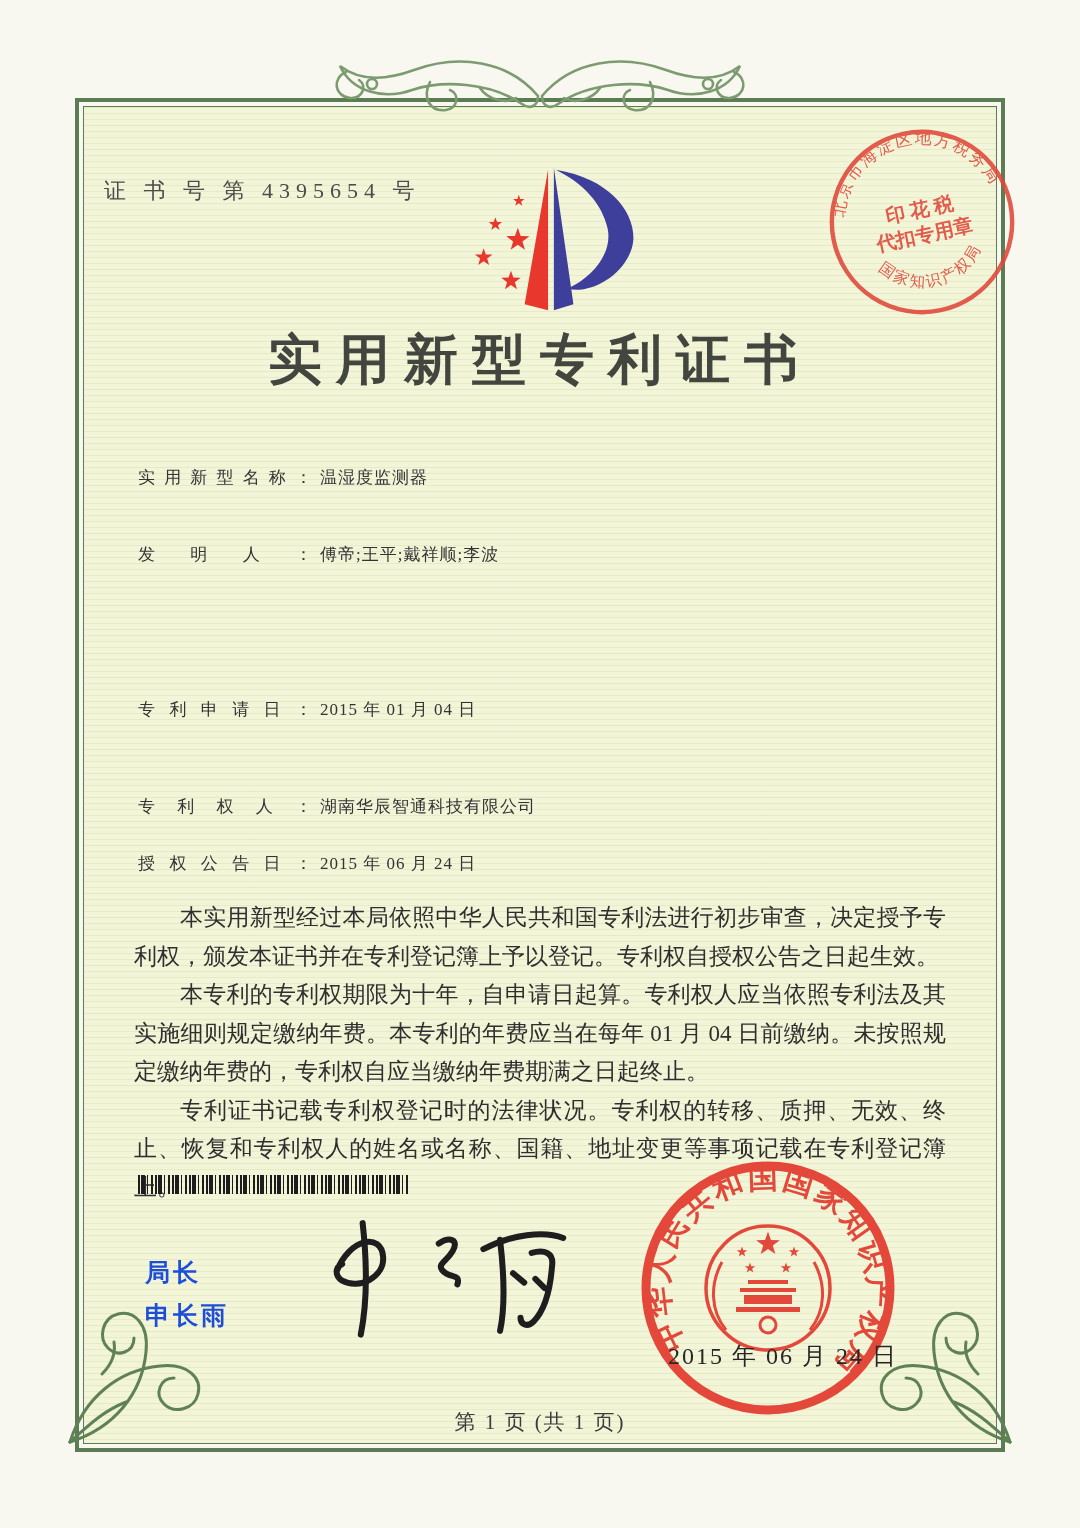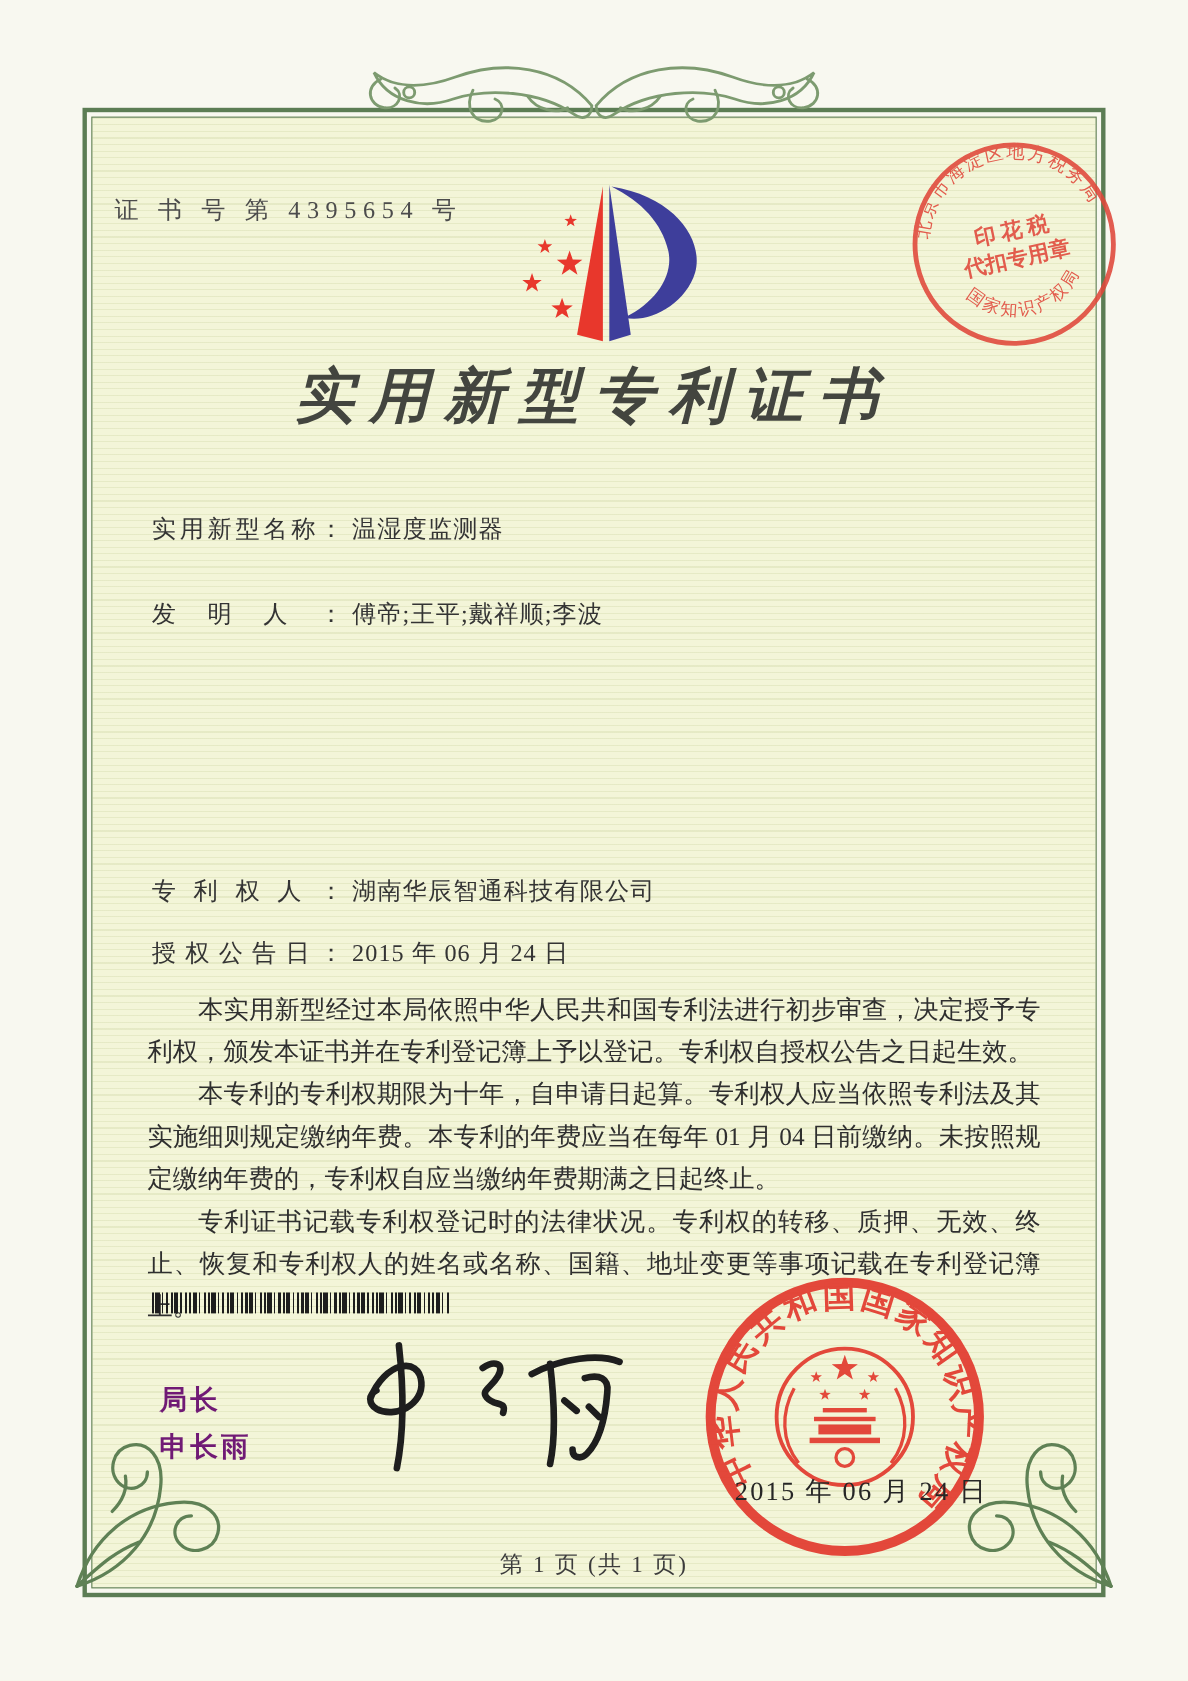--- a/index.html
+++ b/index.html
@@ -30,35 +30,35 @@
     pointer-events:none;
   }
   
   .abs{position:absolute;}
   
   .cert-number{
     left:104px;top:176px;font-size:22px;letter-spacing:6px;color:#4c4c4c;z-index:5;
   }
   .title{
     left:0;right:0;top:324px;text-align:center;
-    font-size:54px;font-weight:600;letter-spacing:14px;color:#43453f;z-index:5;font-style:italic;
-  }
-  .field{left:138px;font-size:22px;color:#343434;z-index:5;white-space:nowrap;}
+    font-size:54px;font-weight:600;letter-spacing:14px;color:#43453f;z-index:5;
+  }
+  .field{left:138px;font-size:17px;color:#343434;z-index:5;white-space:nowrap;}
   .field .lab{
     display:inline-block;width:174px;text-align:justify;text-align-last:justify;
   }
   .field .val{margin-left:8px;letter-spacing:1px;}
   .body-text{
     left:134px;width:812px;top:899px;z-index:5;
     font-size:23px;line-height:38.5px;color:#2f2f2f;
     text-align:justify;
   }
   .body-text p{margin:0;text-indent:2em;}
   .officer{left:145px;font-family:"Liberation Sans","DejaVu Sans",sans-serif;
-    font-size:25px;font-weight:600;color:#701a75;z-index:6;letter-spacing:3px;}
+    font-size:25px;font-weight:600;color:#1d4ed8;z-index:6;letter-spacing:3px;}
   .issue-date{left:668px;top:1340px;font-size:24px;letter-spacing:2px;color:#262626;z-index:8;}
   .page-footer{left:0;right:0;top:1408px;text-align:center;font-size:21px;
     letter-spacing:2px;color:#3c3c3c;z-index:5;}
   
   .barcode{
     left:138px;top:1175px;width:272px;height:19px;z-index:5;
     background:repeating-linear-gradient(90deg,
       #1d1d1d 0 2px, rgba(0,0,0,0) 2px 3px,
       #1d1d1d 3px 7px, rgba(0,0,0,0) 7px 9px,
       #1d1d1d 9px 10px, rgba(0,0,0,0) 10px 13px,
@@ -152,20 +152,23 @@
   </svg>
 
   <div class="abs title">实用新型专利证书</div>
 
   <div class="abs field" style="top:466px">
     <span class="lab">实用新型名称：</span><span class="val">温湿度监测器</span>
   </div>
   <div class="abs field" style="top:543px">
     <span class="lab">发明人：</span><span class="val">傅帝;王平;戴祥顺;李波</span>
   </div>
+  <div class="abs field" style="top:698px">
+    <span class="lab">专利申请日：</span><span class="val">2015 年 01 月 04 日</span>
+  </div>
   <div class="abs field" style="top:795px">
     <span class="lab">专利权人：</span><span class="val">湖南华辰智通科技有限公司</span>
   </div>
   <div class="abs field" style="top:852px">
     <span class="lab">授权公告日：</span><span class="val">2015 年 06 月 24 日</span>
   </div>
 
   <div class="abs body-text">
     <p>本实用新型经过本局依照中华人民共和国专利法进行初步审查，决定授予专利权，颁发本证书并在专利登记簿上予以登记。专利权自授权公告之日起生效。</p>
     <p>本专利的专利权期限为十年，自申请日起算。专利权人应当依照专利法及其实施细则规定缴纳年费。本专利的年费应当在每年 01 月 04 日前缴纳。未按照规定缴纳年费的，专利权自应当缴纳年费期满之日起终止。</p>

